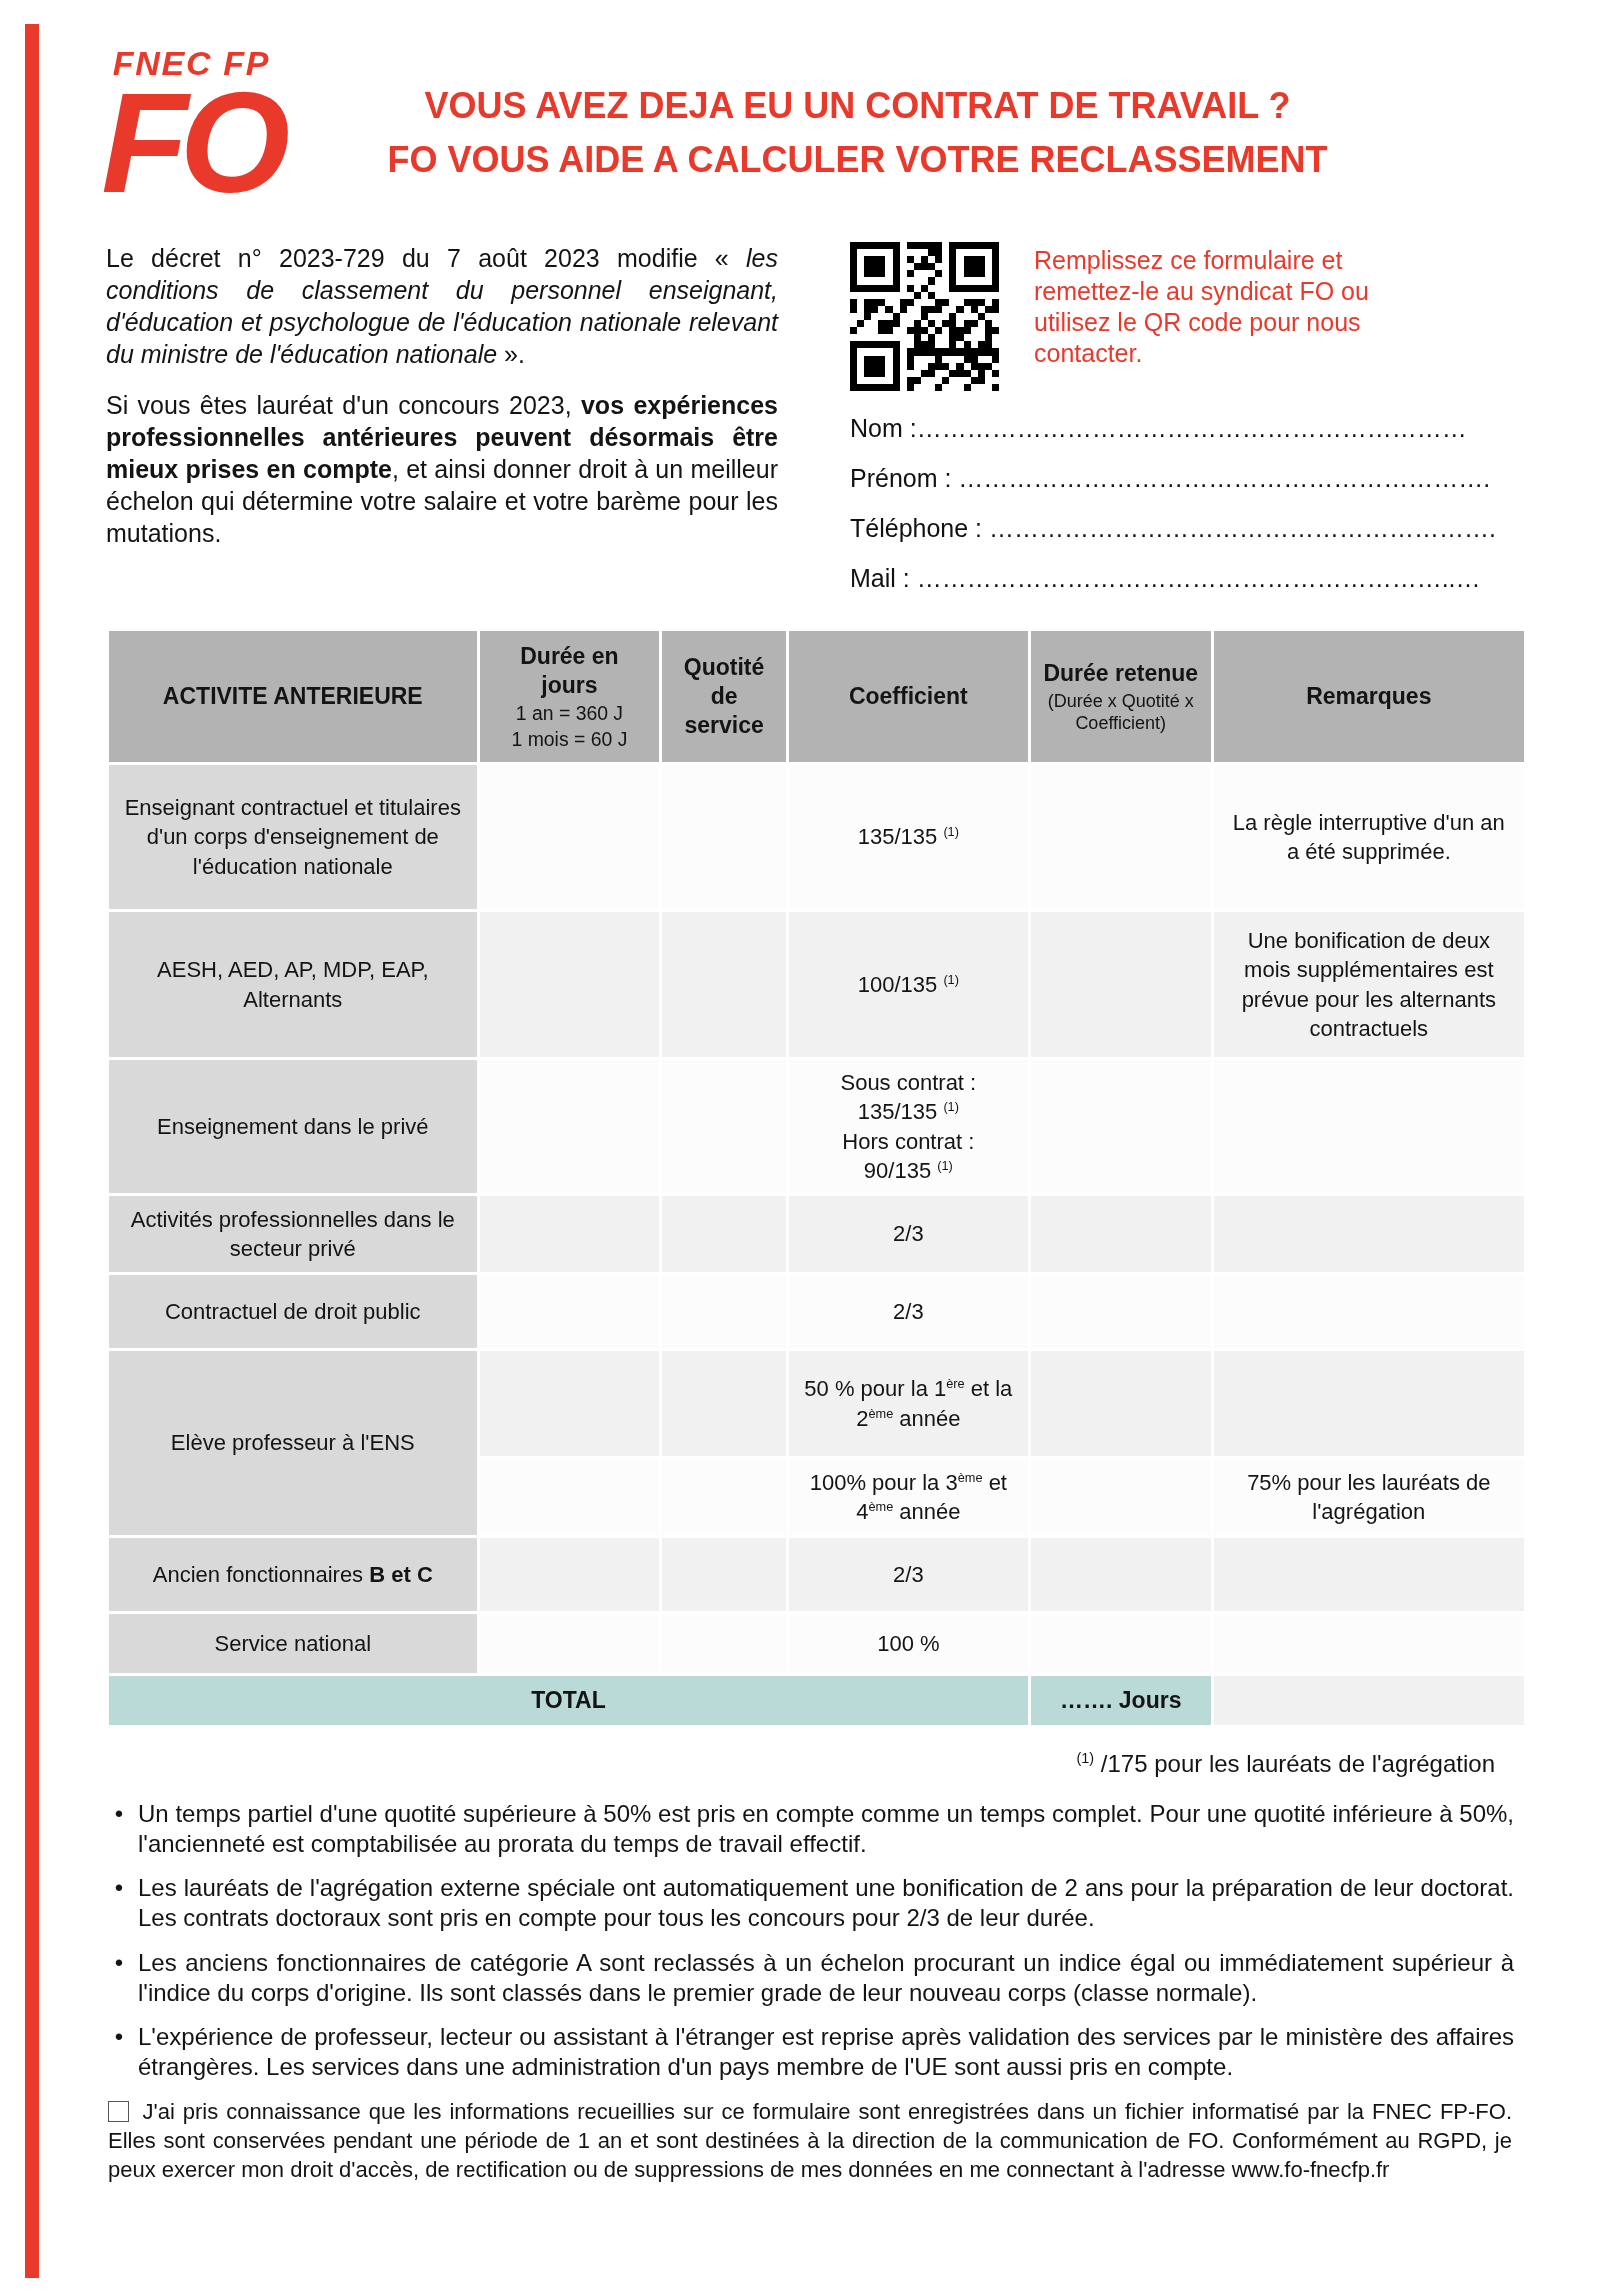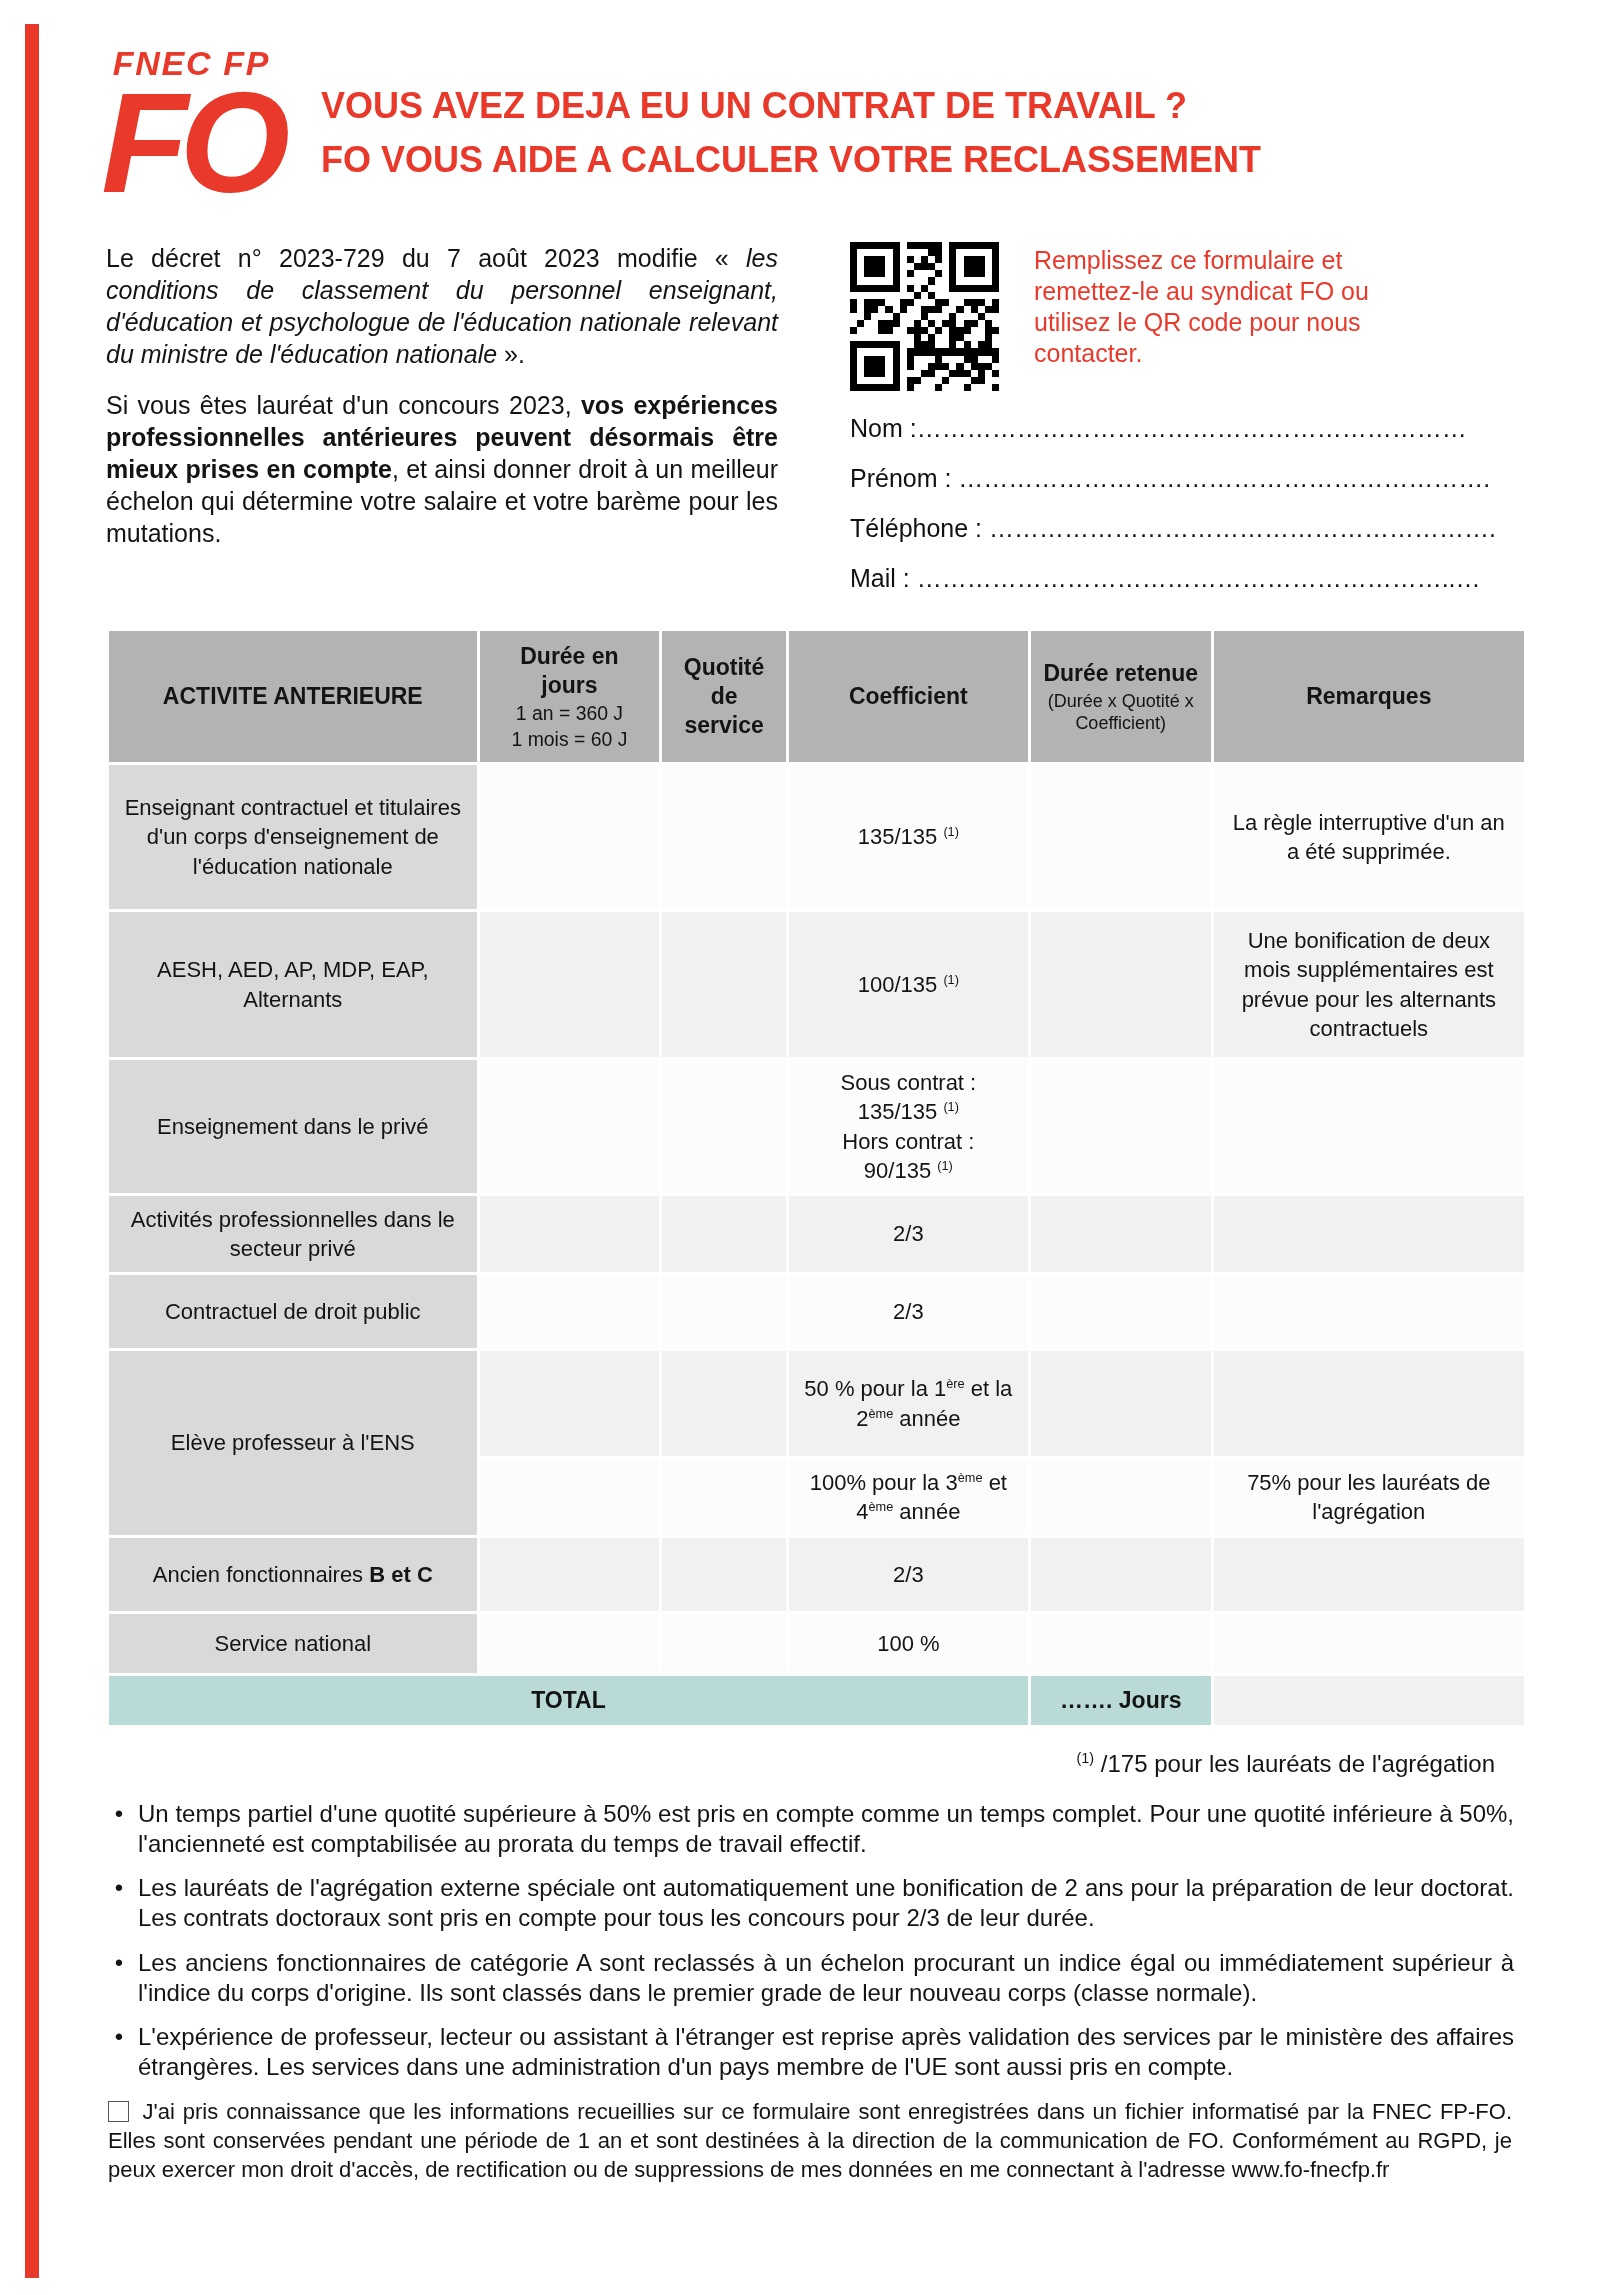--- a/index.html
+++ b/index.html
@@ -12,21 +12,21 @@
   *{box-sizing:border-box;margin:0;padding:0;}
   body{background:#ffffff;font-family:"Liberation Sans","DejaVu Sans",sans-serif;}
   .page{position:relative;width:1622px;height:2295px;background:#fff;overflow:hidden;color:#141414;}
   .accent-bar{position:absolute;left:25px;top:24px;width:14.4px;height:2254px;background:var(--red);}
 
   
   .header{position:relative;height:203px;padding-top:30px;}
   .logo{position:absolute;left:52px;top:44px;width:279px;color:var(--red);text-align:center;}
   .logo-top{font-size:34px;font-weight:bold;font-style:italic;letter-spacing:1.7px;}
   .logo-fo{font-size:142px;font-weight:bold;font-style:italic;letter-spacing:-8.4px;line-height:.95;margin-top:-6.8px;}
-  .title{margin:0 228px 0 321px;padding-top:49px;color:var(--red);font-weight:bold;font-size:36px;line-height:1.5;}
+  .title{margin:0 228px 0 321px;padding-top:49px;text-align:center;color:var(--red);font-weight:bold;font-size:36px;line-height:1.5;}
 
   
   .intro-section{display:flex;gap:72px;padding:0 110px 0 106px;margin-top:39px;}
   .intro-col{width:672px;flex:none;font-size:25px;line-height:32px;text-align:justify;}
   .intro-col p + p{margin-top:18.6px;}
   .contact-col{flex:1;}
   .qr-row{display:flex;gap:35px;}
   .qr{width:149px;height:149px;flex:none;background:#fff;}
   .contact-text{color:var(--red);font-size:25px;line-height:31px;width:406px;padding-top:3.4px;}
   .form-lines{margin-top:12px;font-size:25px;line-height:50px;color:#111;}

